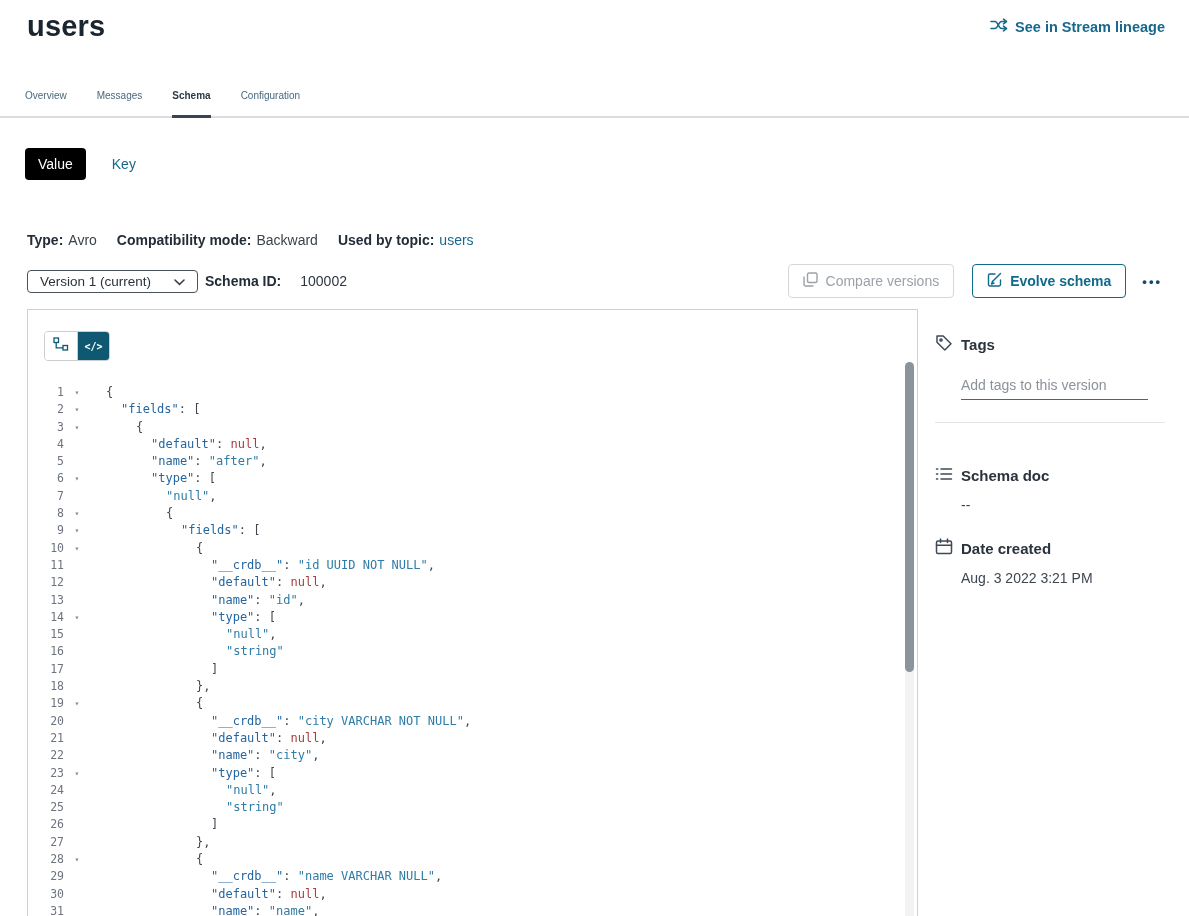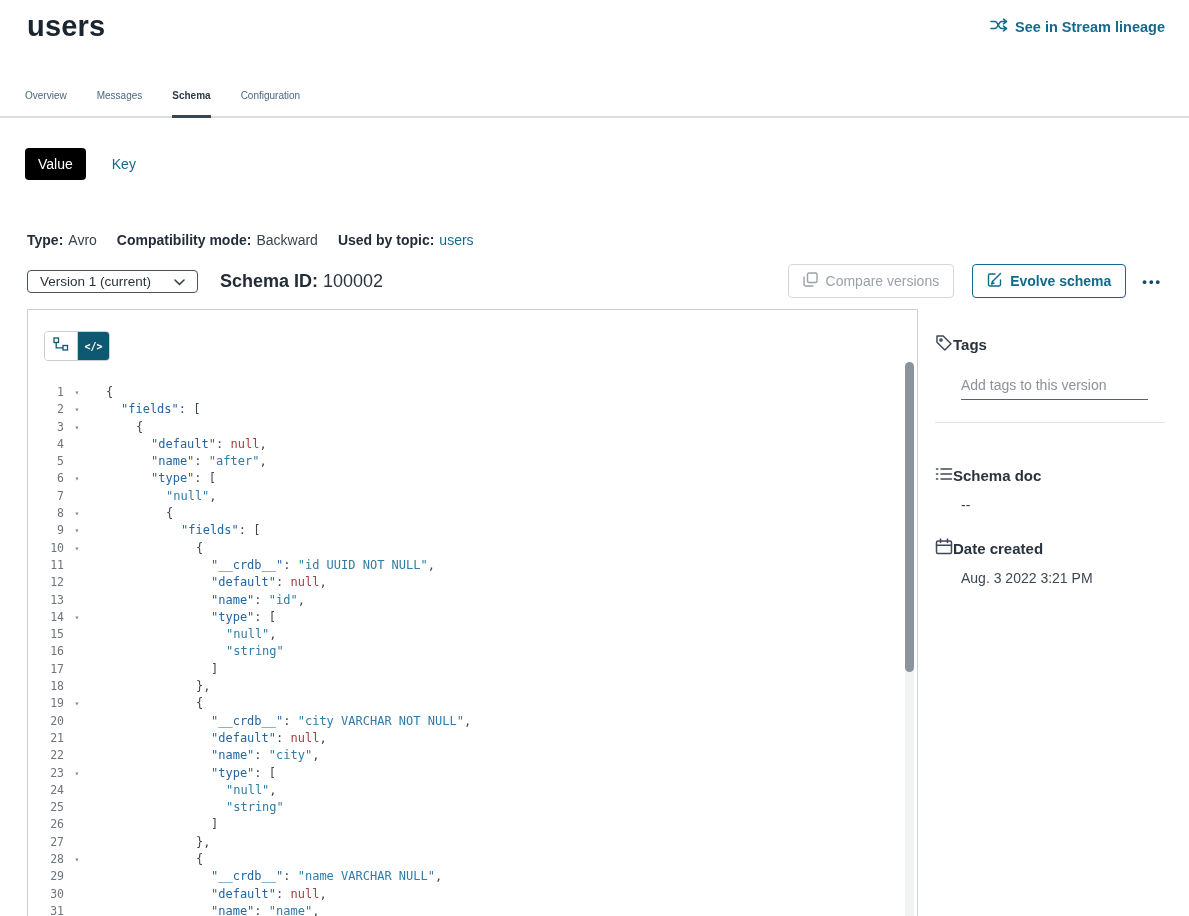--- a/index.html
+++ b/index.html
@@ -27,21 +27,21 @@
   .meta-row{display:flex;gap:20px;margin:52px 27px 0;font-size:14px;color:#39434d;}
   .meta-item{display:flex;gap:5px;}
   .meta-label{font-weight:700;color:#232d38;}
   .meta-link{color:#17698c;cursor:pointer;}
 
   
   .version-row{display:flex;align-items:center;margin:16px 27px 0;}
   .version-select{width:171px;height:23px;border:1px solid #4a525a;border-radius:4px;background:#fff;
     display:flex;align-items:center;justify-content:space-between;padding:0 12px;
     font-size:13.5px;color:#2a333c;cursor:pointer;}
-  .schema-id{margin-left:22px;font-size:18px;display:flex;gap:5px;}
+  .schema-id{margin-left:7px;font-size:14px;display:flex;gap:19px;}
   .spacer{flex:1;}
   .btn{height:34px;display:flex;align-items:center;gap:8px;border-radius:4px;background:#fff;
     font-size:14px;padding:0 14px;cursor:pointer;}
   .btn.disabled{border:1px solid #d4d8dc;color:#9ba2a9;}
   .btn.outline{border:1px solid #0f6a8c;color:#0f6a8c;font-weight:600;margin-left:18px;}
   .more-btn{margin-left:16px;color:#0d4f66;font-size:13px;font-weight:800;letter-spacing:2px;cursor:pointer;}
 
   
   .main{display:flex;margin-top:11px;padding-left:27px;height:616px;}
   .editor-panel{width:891px;flex:none;border:1px solid #ccd1d7;position:relative;height:960px;background:#fff;}
@@ -59,21 +59,21 @@
   .tk-k{color:#2566a0;}
   .tk-s{color:#2f7ca6;}
   .tk-n{color:#a53e41;}
   .tk-p{color:#3e4650;}
 
   .scroll-track{position:absolute;top:52px;right:3px;width:9px;height:890px;background:#f2f3f4;border-radius:5px;}
   .scroll-thumb{position:absolute;top:0;right:0;width:9px;height:310px;background:#8d939a;border-radius:5px;}
 
   
   .sidebar{flex:1;padding:25px 24px 0 17px;}
-  .sb-header{display:flex;align-items:center;font-size:15px;font-weight:700;color:#2a333d;}
+  .sb-header{display:flex;align-items:center;gap:8px;font-size:15px;font-weight:700;color:#2a333d;}
   .tags-input{display:block;border:none;border-bottom:1px solid #5a6169;margin:20px 0 0 26px;width:187px;
     padding:2px 0 6px;font-size:14px;color:#2c3640;background:transparent;outline:none;
     font-family:"Liberation Sans",sans-serif;}
   .tags-input::placeholder{color:#8b9299;}
   .sb-divider{height:1px;background:#e3e6e9;margin-top:22px;}
   .sb-section-doc{margin-top:43px;}
   .sb-section-date{margin-top:25px;}
   .sb-value{margin:12px 0 0 26px;font-size:14px;color:#3d4751;}
 </style>
 </head>

